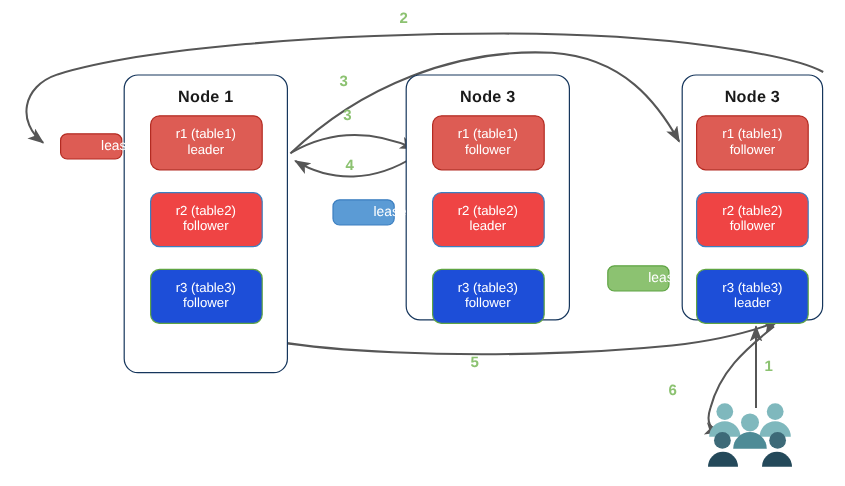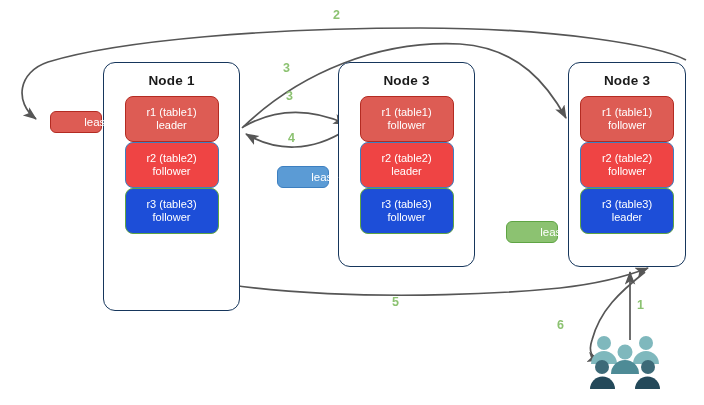--- a/index.html
+++ b/index.html
@@ -36,21 +36,21 @@
     font-weight:bold;
     color:#1a1a1a;
     margin-top:10px;
     margin-bottom:8px;
     letter-spacing:.2px;
   }
   .replicas{
     display:flex;
     flex-direction:column;
     align-items:center;
-    gap:0;
+    gap:18px;
   }
   .replica{
     box-sizing:border-box;
     width:94px;
     height:46px;
     border-radius:8px;
     display:flex;
     flex-direction:column;
     align-items:center;
     justify-content:center;

